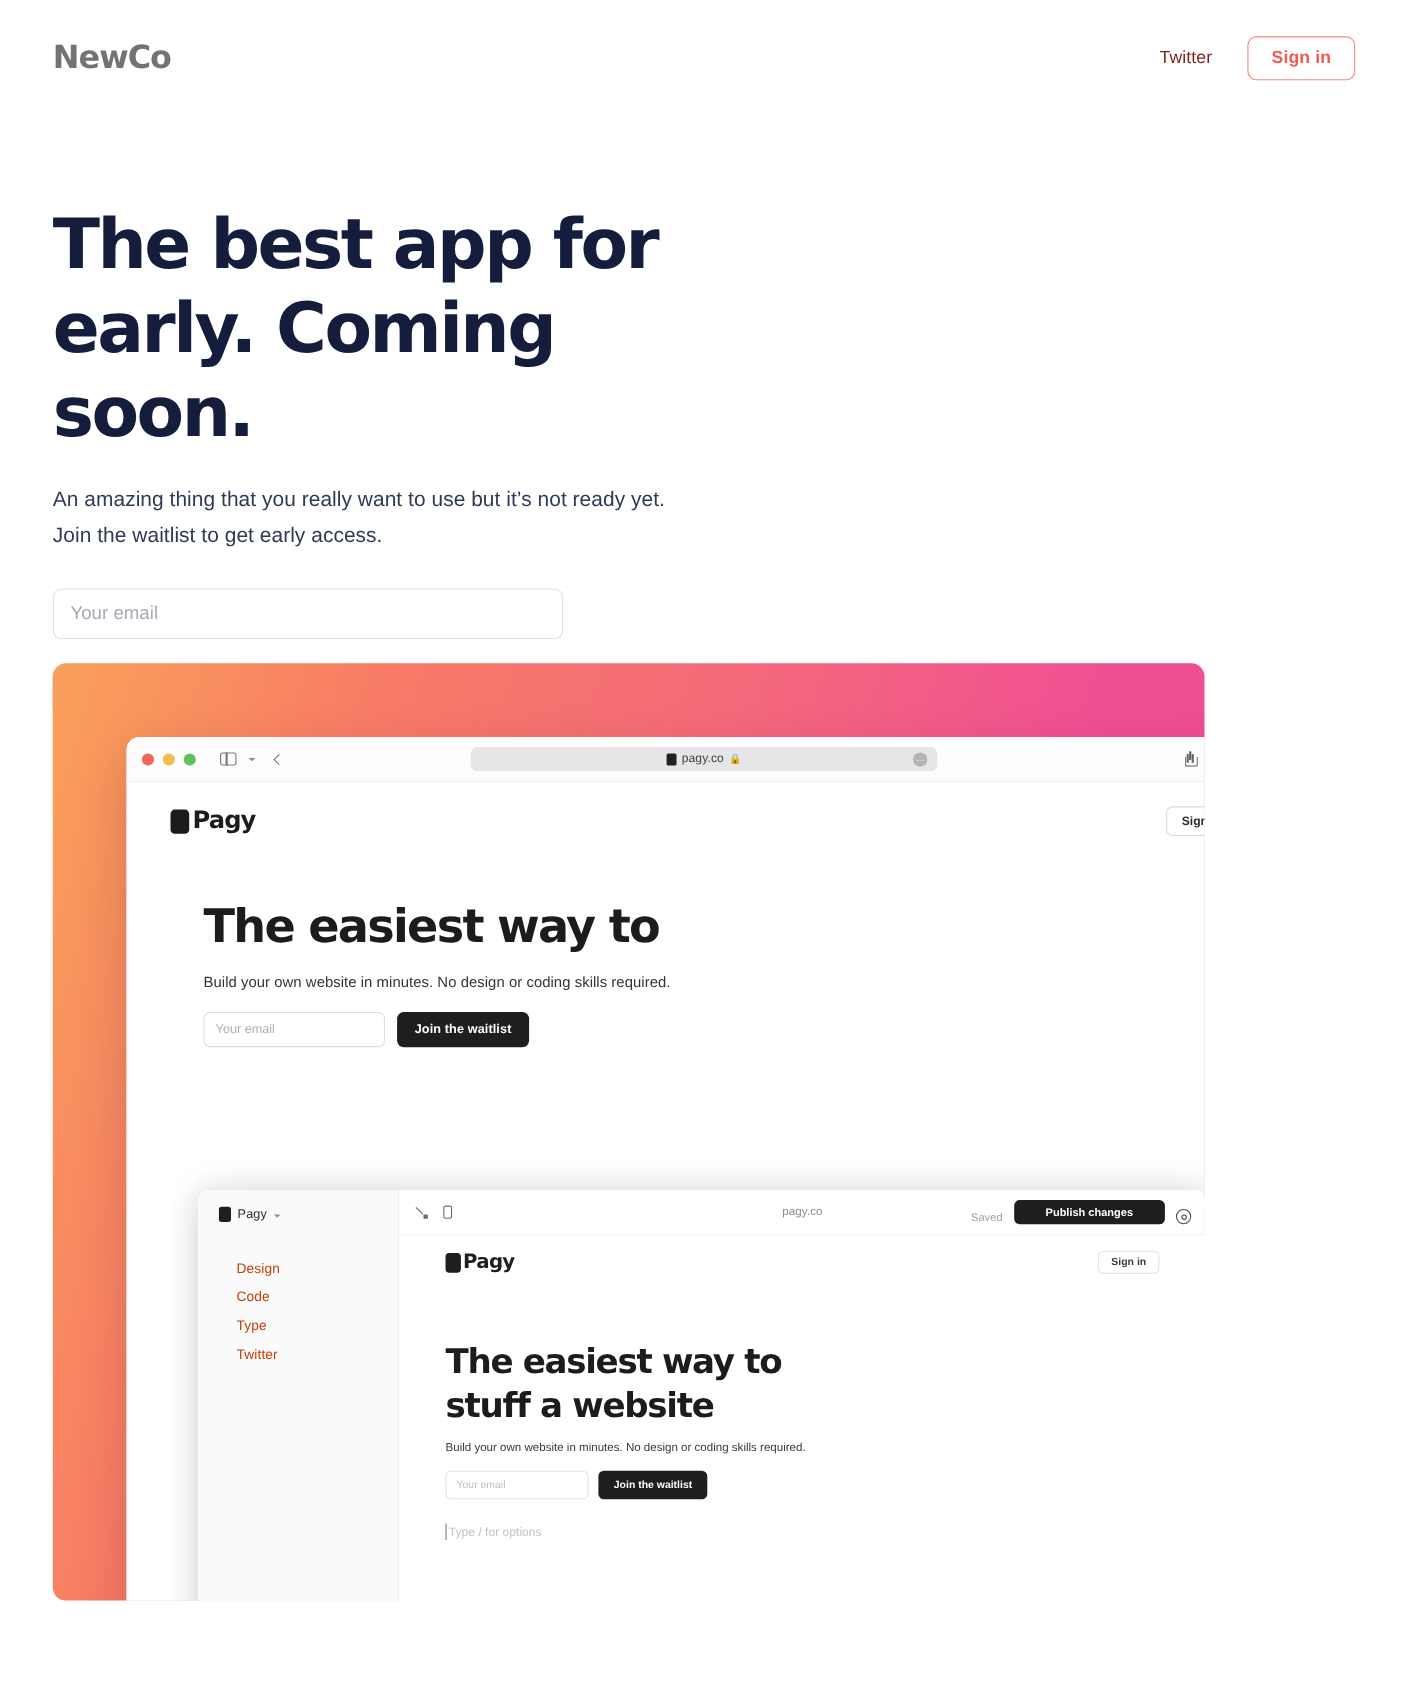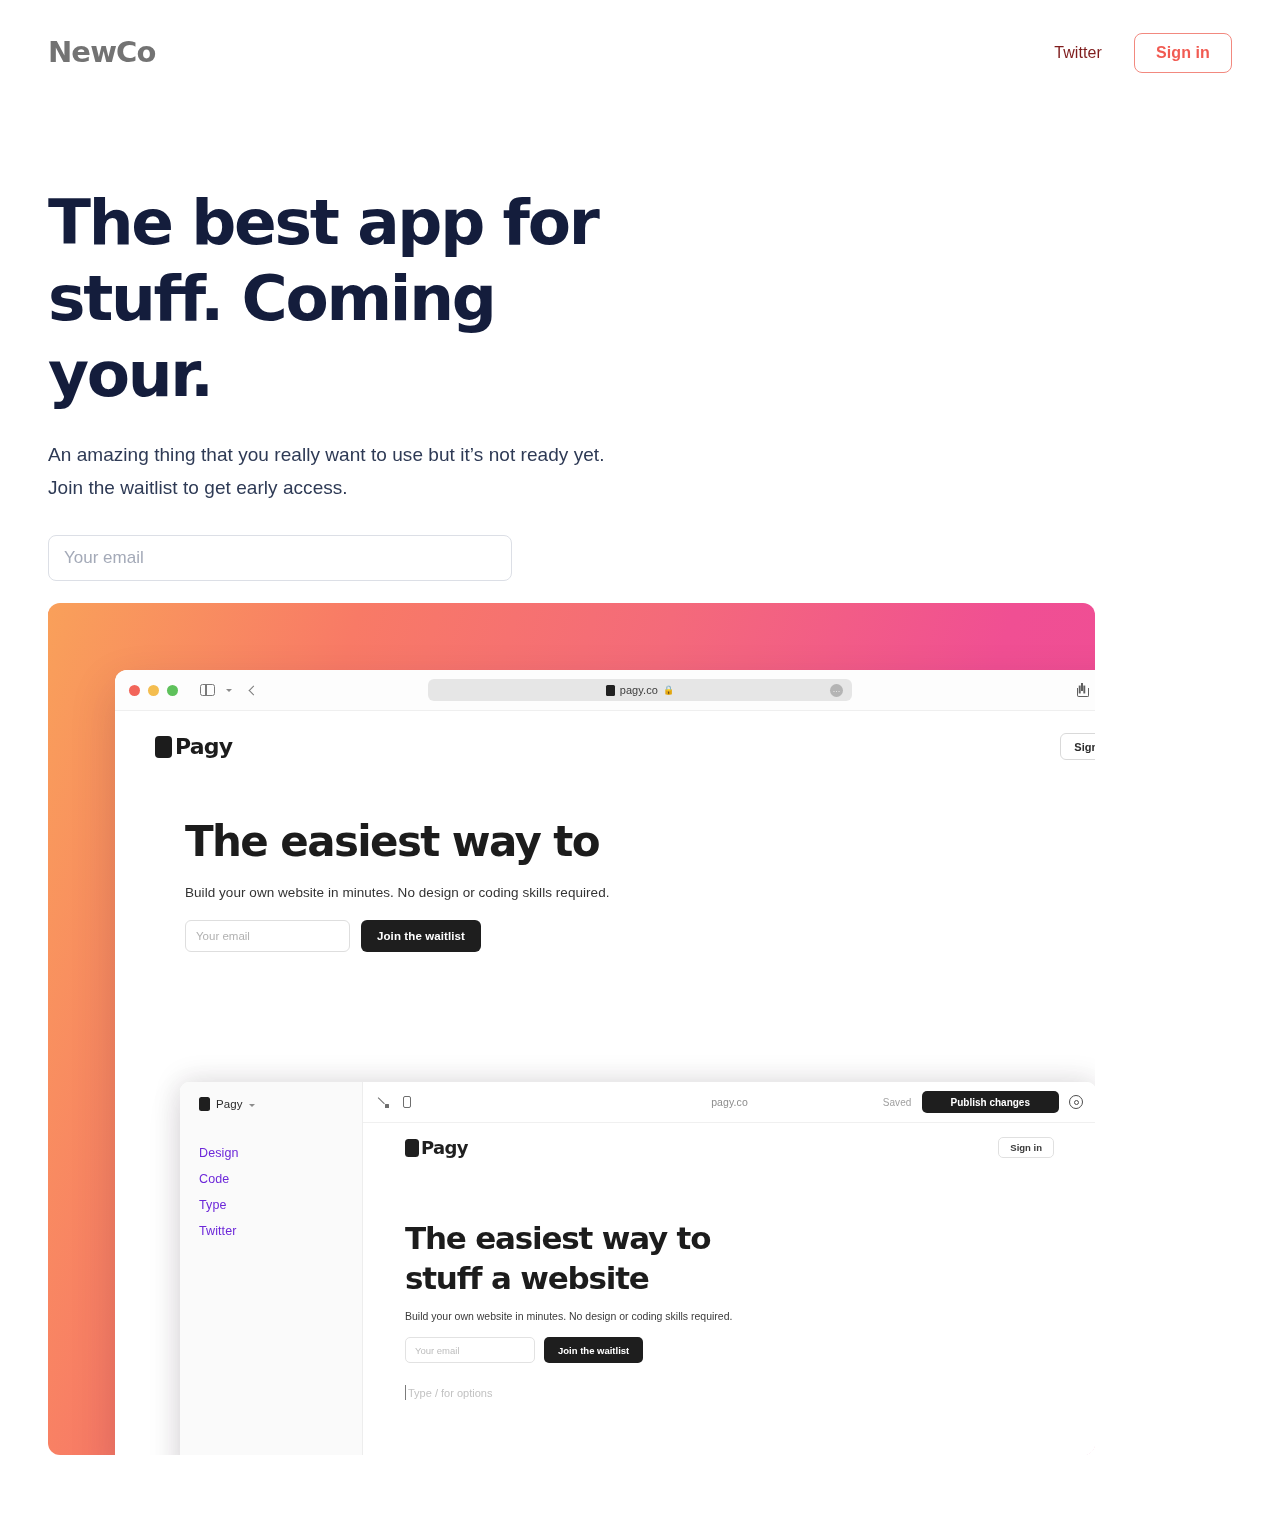--- a/index.html
+++ b/index.html
@@ -465,23 +465,24 @@
     margin-top: 2px;
   }
 
   .editor-menu {
     margin-top: 29px;
     list-style: none;
   }
   .editor-menu li {
     padding: 6px 19px;
     font-size: 12.5px;
-    color: #6d28d9;
+    color: #c2410c;
     letter-spacing: 0.1px;
     cursor: pointer;
+    margin-left: 16px;
   }
 
   .editor-main {
     flex: 1;
     position: relative;
     background: #fff;
     display: flex;
     flex-direction: column;
   }
 
@@ -530,21 +531,21 @@
     transform: translateX(-50%);
     font-size: 10.5px;
     color: #8c8c8c;
     letter-spacing: 0.1px;
   }
 
   .editor-actions {
     position: absolute;
     right: 13px;
     display: flex;
-    align-items: center;
+    align-items: flex-end;
     gap: 10px;
   }
   .saved-label {
     font-size: 10px;
     color: #a0a0a0;
     letter-spacing: 0.1px;
   }
   .publish-btn {
     display: inline-flex;
     align-items: center;
@@ -687,21 +688,21 @@
     <div class="brand-logo">NewCo</div>
     <nav class="header-nav">
       <a class="nav-link" href="#">Twitter</a>
       <button class="signin-btn">Sign in</button>
     </nav>
   </header>
 
   <section class="hero">
     <h1 class="hero-title">
       <span>The best app for</span><br>
-      <span>stuff. Coming your.</span>
+      <span>early. Coming soon.</span>
     </h1>
     <p class="hero-sub">An amazing thing that you really want to use but it’s not ready yet. Join the waitlist to get early access.</p>
     <form class="hero-form">
       <input class="email-input" type="text" placeholder="Your email" style="">
       <button class="join-btn">Join waitlist</button>
     </form>
   </section>
 
   <section class="showcase">
 

